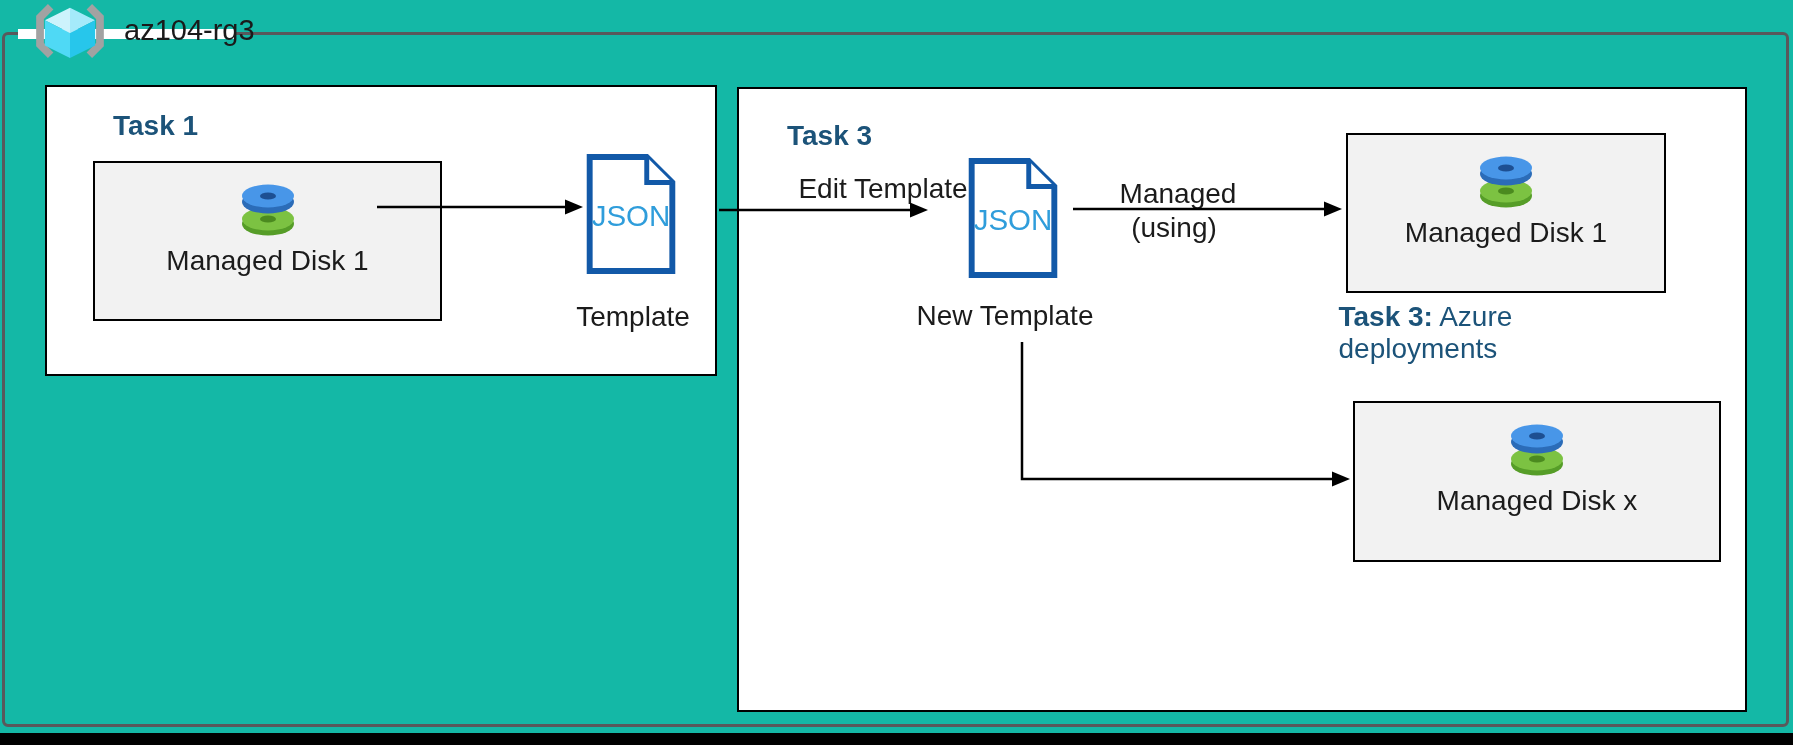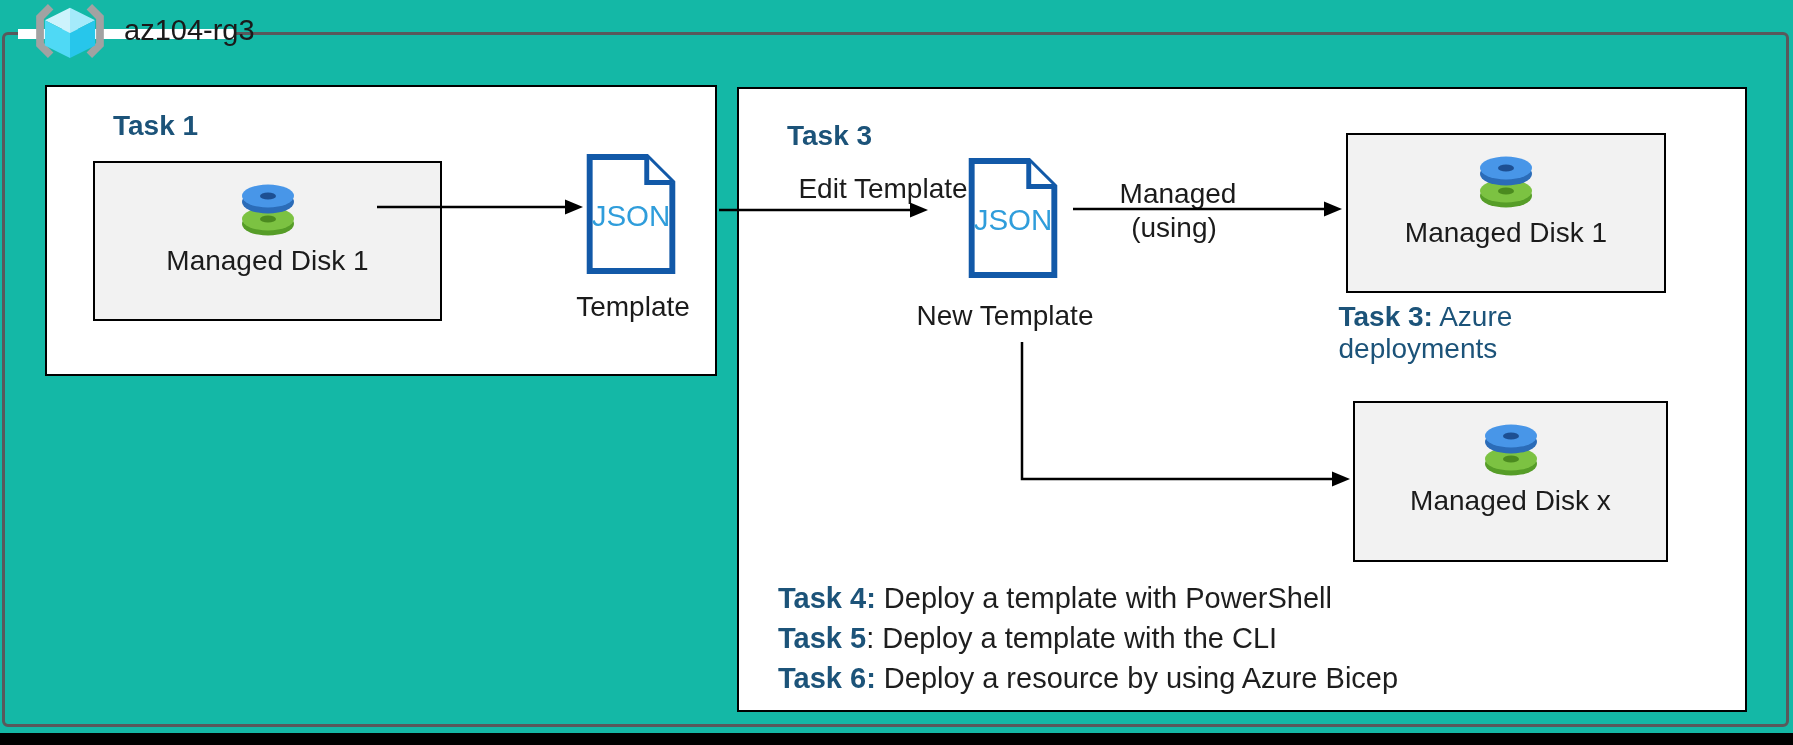--- a/index.html
+++ b/index.html
@@ -21,32 +21,32 @@
   .task2-box{left:737px;top:87px;width:1006px;height:621px;}
   .task-title{font-size:28px;font-weight:bold;color:#1c5379;white-space:nowrap;}
   
   .md-box{
     background:#f2f2f2;border:2px solid #000;
     display:flex;flex-direction:column;align-items:center;
     padding-top:20px;box-sizing:border-box;
   }
   .md1a{left:93px;top:161px;width:349px;height:160px;}
   .md1b{left:1346px;top:133px;width:320px;height:160px;}
-  .mdx{left:1353px;top:401px;width:315px;height:161px;}
+  .mdx{left:1353px;top:401px;width:368px;height:161px;}
   .md-label{font-size:28px;color:#1b1b1b;margin-top:8px;white-space:nowrap;}
   
   .json-icon1{left:585px;top:153px;}
   .json-icon2{left:967px;top:157px;}
   
   .ctr{transform:translate(-50%,-50%);white-space:nowrap;}
   .lbl{font-size:28px;color:#1b1b1b;}
   .navy{color:#1c5379;}
   .bold{font-weight:bold;}
   .keep-space{white-space:pre-wrap;}
-  .template-label{left:633px;top:307px;}
+  .template-label{left:633px;top:317px;}
   .newtemplate-label{left:1005px;top:316px;}
   .edittemplate-label{left:836px;top:189px;margin-left:47px;}
   .deploy-label{left:1178px;top:194px;}
   .portal-label{left:1174px;top:228px;}
   .task3-line{left:1490px;top:333px;font-size:28px;}
   
   .task-list{left:778px;top:578px;font-size:29px;line-height:40px;color:#1e1e1e;}
   
   .connectors{left:0;top:0;pointer-events:none;}
   
@@ -126,25 +126,20 @@
       <ellipse cx="28" cy="41" rx="26" ry="11.5" fill="#569d28"></ellipse>
       <ellipse cx="28" cy="36" rx="26" ry="11.5" fill="#7cc242"></ellipse>
       <ellipse cx="28" cy="36" rx="8" ry="3.6" fill="#4b8a1f"></ellipse>
       <ellipse cx="28" cy="19" rx="26" ry="11.5" fill="#2b6cb8"></ellipse>
       <ellipse cx="28" cy="13" rx="26" ry="11.5" fill="#4896e8"></ellipse>
       <ellipse cx="28" cy="13" rx="8" ry="3.6" fill="#1d4f92"></ellipse>
     </svg>
     <div class="md-label">Managed Disk x</div>
   </div>
 
-  <div class="abs task-list">
-    <div><span class="navy bold">Task 4:</span><span class="keep-space"> Deploy a template with PowerShell</span></div>
-    <div><span class="navy bold">Task 5</span><span class="keep-space">: Deploy a template with the CLI</span></div>
-    <div><span class="navy bold">Task 6:</span><span class="keep-space"> Deploy a resource by using Azure Bicep</span></div>
-  </div>
 
   <svg class="abs connectors" width="1793" height="745" viewBox="0 0 1793 745">
 
     <g>
       <line x1="377" y1="207" x2="567" y2="207" stroke="#000" stroke-width="2.5"></line>
       <polygon points="583,207 565,199.5 565,214.5" fill="#000"></polygon>
     </g>
 
     <g>
       <line x1="719" y1="210" x2="912" y2="210" stroke="#000" stroke-width="2.5"></line>

